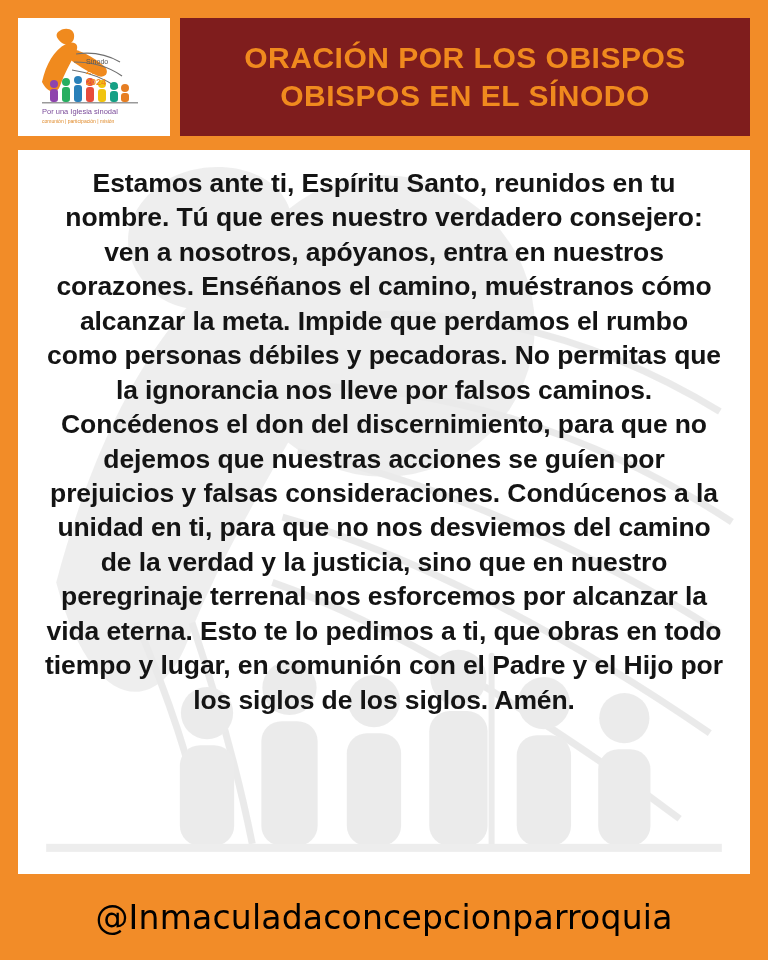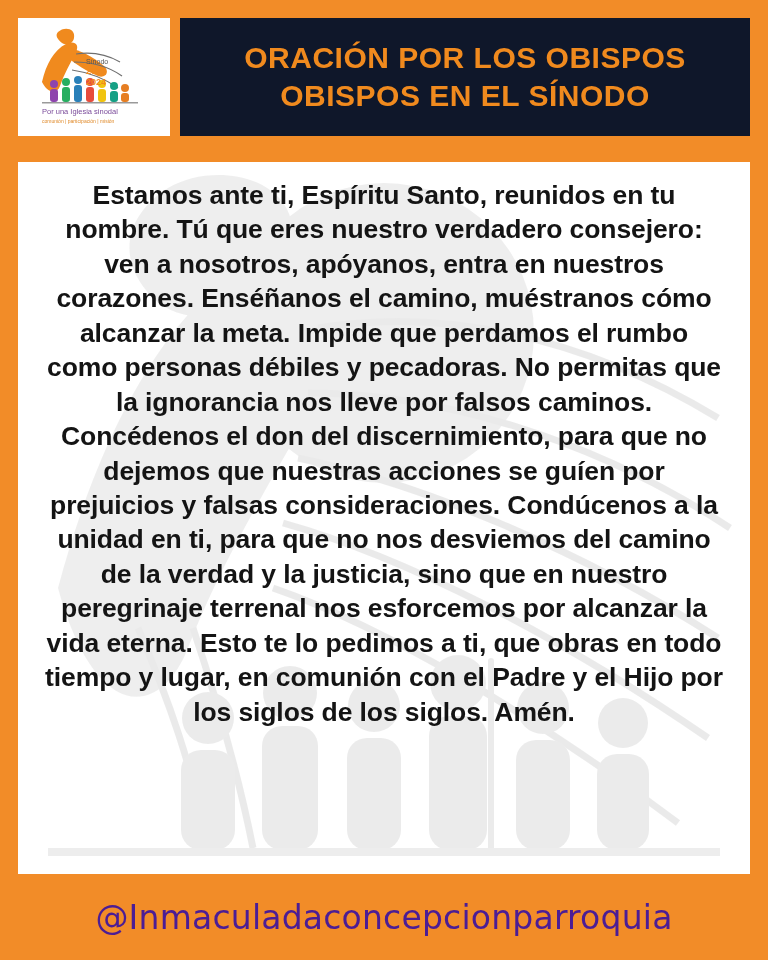--- a/index.html
+++ b/index.html
@@ -42,41 +42,41 @@
     position: relative;
   }
   .logo-inner {
     width: 140px;
     height: 106px;
     position: relative;
   }
   .logo-svg { display: block; }
   .title-box {
     flex: 1 1 auto;
-    background: #0f172a;
+    background: #7f1d1d;
     display: flex;
     flex-direction: column;
     align-items: center;
     justify-content: center;
     padding: 4px 10px;
     box-sizing: border-box;
   }
   .title-line {
     color: #F08A1E;
     font-weight: bold;
     font-size: 30px;
     letter-spacing: 0.5px;
     line-height: 1.28;
     text-align: center;
     white-space: nowrap;
   }
 
   
   .body-box {
-    margin-top: 26px;
+    margin-top: 14px;
     background: #ffffff;
     flex: 1 1 auto;
     position: relative;
     overflow: hidden;
     display: flex;
     align-items: flex-start;
     justify-content: center;
   }
   .watermark {
     position: absolute;
@@ -101,21 +101,21 @@
 
   
   .footer {
     flex: 0 0 auto;
     height: 86px;
     display: flex;
     align-items: center;
     justify-content: center;
   }
   .handle {
-    color: #4c1d95;
+    color: #000000;
     font-size: 33px;
     font-family: "DejaVu Sans", sans-serif;
     letter-spacing: 0.2px;
   }
 </style>
 </head>
 <body>
 
 <div class="poster">
 

